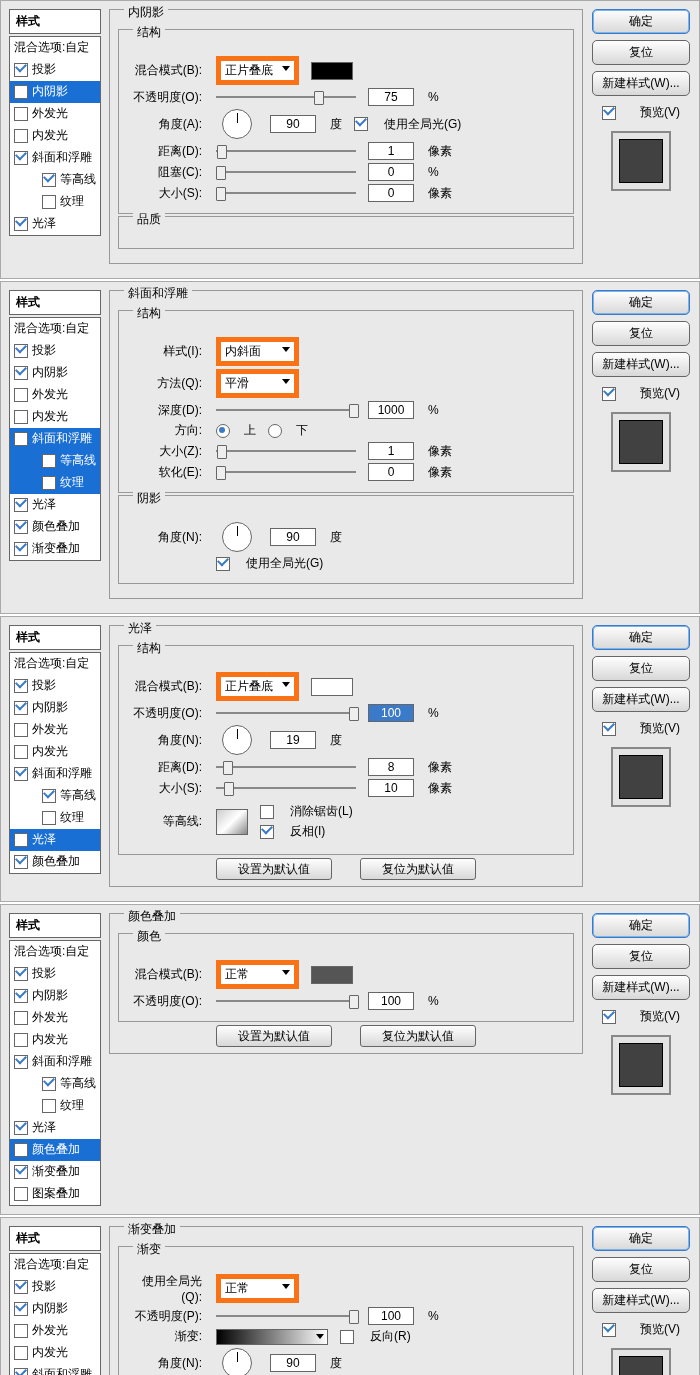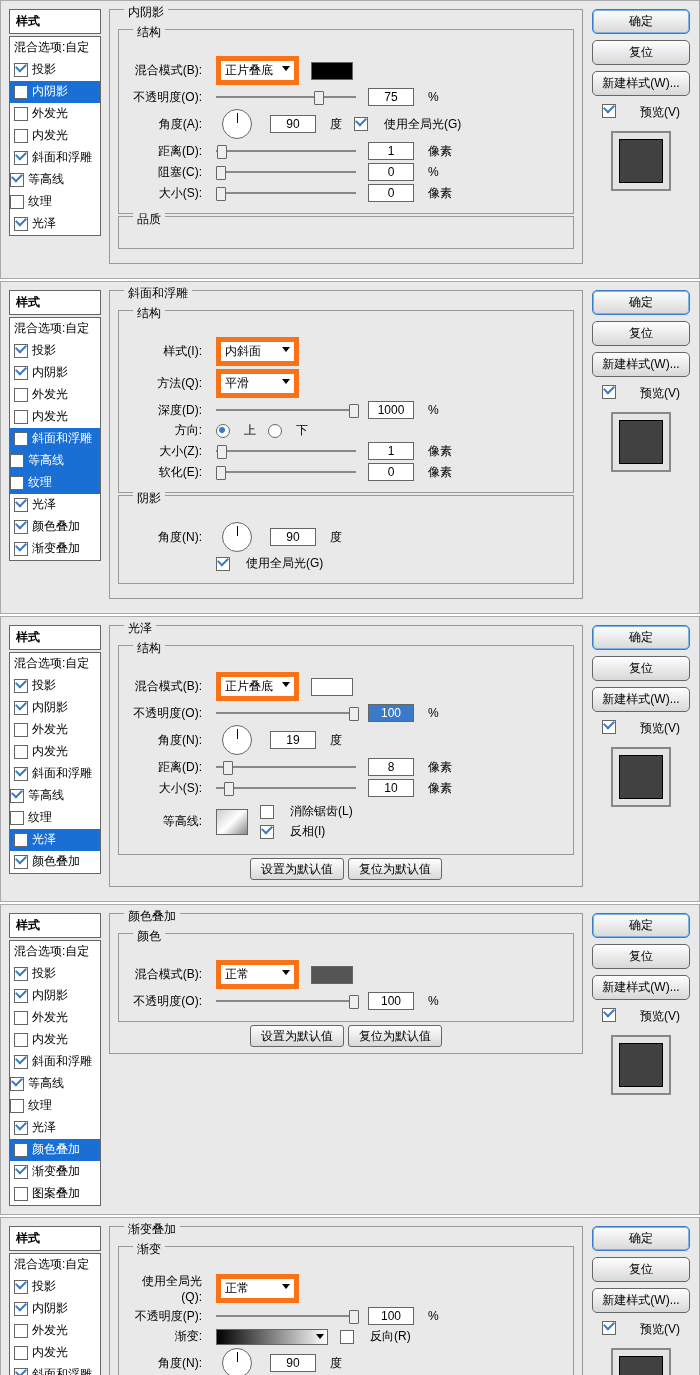--- a/index.html
+++ b/index.html
@@ -2,21 +2,21 @@
 <html><head>
 <meta charset="utf-8">
 <style>
 body{margin:0;background:#fff;font-family:"Microsoft YaHei",SimSun,sans-serif;font-size:12px;color:#000}
 .canvas{width:700px;margin:0 auto}
 .panel{display:flex;gap:8px;background:#e9e9e9;padding:8px;border:1px solid #aaa;margin-bottom:2px;position:relative}
 .styles-col{width:92px;flex-shrink:0}
 .styles-hdr{background:#fff;border:1px solid #666;padding:3px 6px;font-weight:bold;margin-bottom:2px}
 .styles-list{border:1px solid #666;background:#fff}
 .style-item{display:flex;align-items:center;padding:2px 4px;border-bottom:1px solid transparent}
-.style-item.subitem{padding-left:0}
+.style-item.subitem{padding-left:32px}
 .style-item.sel{background:#1a6fd4;color:#fff}
 .chk{width:12px;height:12px;border:1px solid #666;background:#fff;margin-right:4px;flex-shrink:0;position:relative}
 .chk.on::after{content:"";position:absolute;left:1px;top:-1px;width:8px;height:5px;border-left:2px solid #3a7ac8;border-bottom:2px solid #3a7ac8;transform:rotate(-45deg)}
 .style-item.sel .chk.on::after{border-color:#fff}
 .settings-col{flex:1;min-width:0}
 .fieldset{border:1px solid #999;margin:0 0 6px;padding:6px 8px 8px;position:relative}
 .fieldset .legend{position:relative;top:-12px;left:6px;background:#e9e9e9;padding:0 4px;display:inline-block;font-size:12px}
 .fieldset.inner{border:1px solid #999;margin-top:-4px}
 .row{display:flex;align-items:center;margin:3px 0;gap:12px}
 .lbl{width:75px;text-align:right;margin-right:2px}
@@ -29,27 +29,27 @@
 .num.sel{background:#3a7ac8;color:#fff}
 .unit{margin-left:2px}
 .swatch{width:40px;height:16px;border:1px solid #666;display:inline-block}
 .dial{width:28px;height:28px;border:1px solid #666;border-radius:50%;background:#fff;position:relative;margin:0 6px}
 .dial::after{content:"";position:absolute;left:50%;top:3px;width:1px;height:10px;background:#000;transform-origin:bottom center}
 .radio{width:12px;height:12px;border:1px solid #666;border-radius:50%;background:#fff;display:inline-block;position:relative;margin-right:2px}
 .radio.on::after{content:"";position:absolute;left:2px;top:2px;width:6px;height:6px;border-radius:50%;background:#3a7ac8}
 .buttons-col{width:100px;flex-shrink:0;display:flex;flex-direction:column;gap:6px;align-items:center}
 .btn{width:96px;padding:3px 0;background:linear-gradient(#fefefe,#d8d8d8);border:1px solid #666;border-radius:5px;text-align:center;cursor:pointer}
 .btn.def{border:1px solid #3a7ac8;box-shadow:0 0 0 1px #7db3e8 inset}
-.prev-chk{display:flex;align-items:flex-start;gap:20px;margin-top:2px}
+.prev-chk{display:flex;align-items:center;gap:20px;margin-top:2px}
 .preview-box{width:56px;height:56px;border:2px solid #888;background:#e4e4e4;display:flex;align-items:center;justify-content:center;margin-top:4px}
 .preview-inner{width:42px;height:42px;background:#414141;border:1px solid #000}
 .grad-sw{width:110px;height:14px;border:1px solid #666;background:linear-gradient(90deg,#000,#fff);display:inline-block;position:relative}
 .grad-sw::after{content:"";position:absolute;right:3px;top:4px;border-left:4px solid transparent;border-right:4px solid transparent;border-top:5px solid #000}
 .contour{width:30px;height:24px;border:1px solid #666;background:linear-gradient(135deg,#ccc 0%,#fff 50%,#888 100%);display:inline-block;position:relative}
-.btn-sm{padding:3px 10px;background:linear-gradient(#fefefe,#d8d8d8);border:1px solid #666;border-radius:3px;cursor:pointer;margin:0 2px}
+.btn-sm{padding:3px 21px;background:linear-gradient(#fefefe,#d8d8d8);border:1px solid #666;border-radius:3px;cursor:pointer;margin:0 14px}
 .btn-row{text-align:center;margin-top:6px}
 </style>
 </head>
 <body>
 <div class="canvas" id="root">
     <div class="panel">
       <div class="styles-col">
         <div class="styles-hdr">样式</div>
         <div class="styles-list">
           <div class="style-item">混合选项:自定</div>

